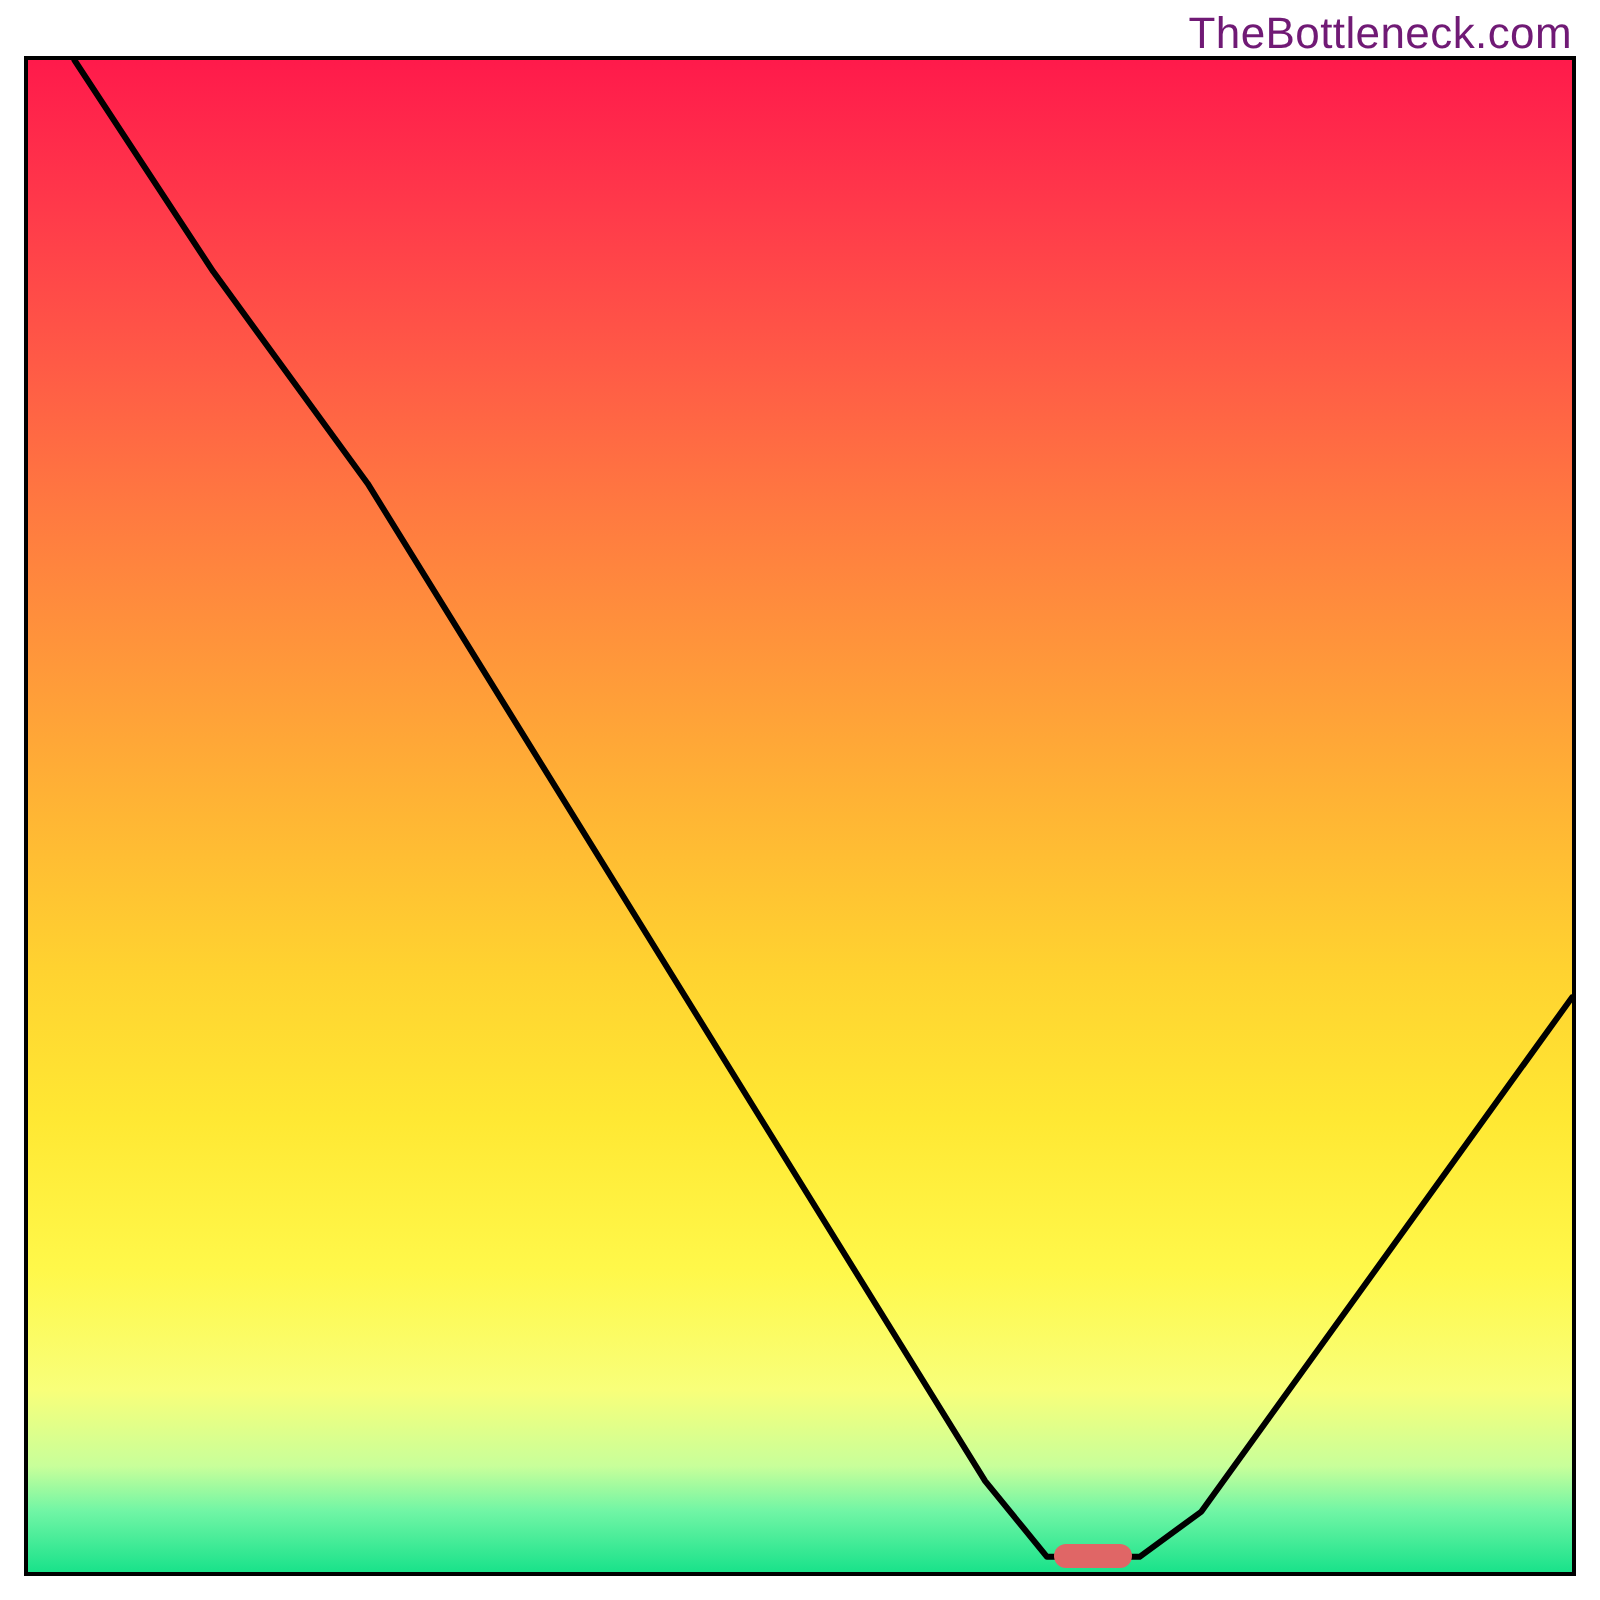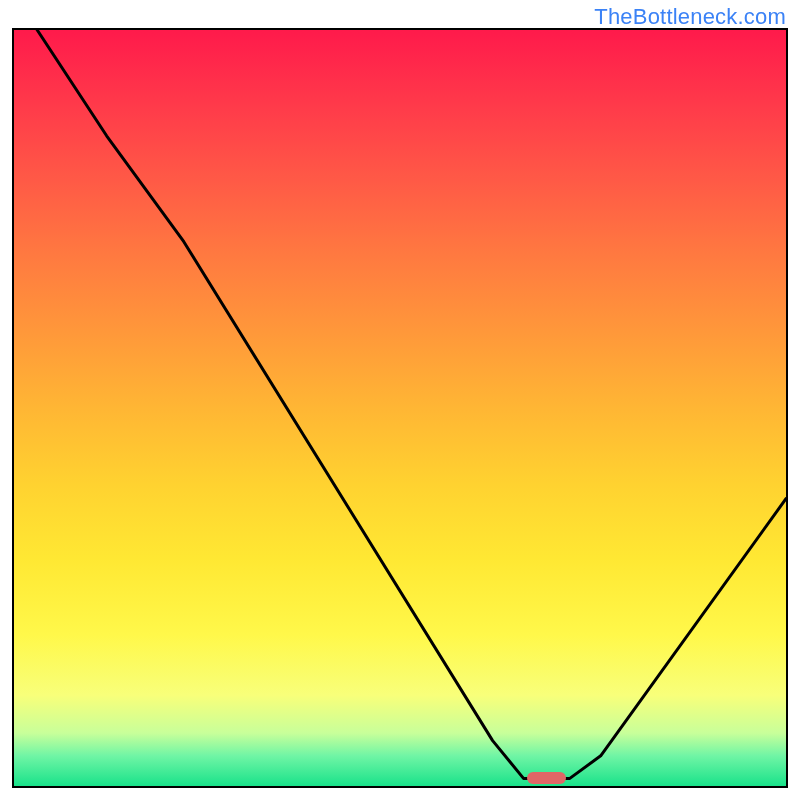--- a/index.html
+++ b/index.html
@@ -52,21 +52,21 @@
     height: 12px;
     border-radius: 6px;
     background: #e06666;
   }
   .attribution {
     position: absolute;
     top: 4px;
     right: 14px;
     font-family: Arial, Helvetica, sans-serif;
     font-size: 22px;
-    color: #3b82f6;
+    color: #701a75;
     letter-spacing: 0.2px;
   }
 </style>
 </head>
 <body>
 
 <div class="attribution">TheBottleneck.com</div>
 
 <div class="frame">
   <div class="gradient"></div>

